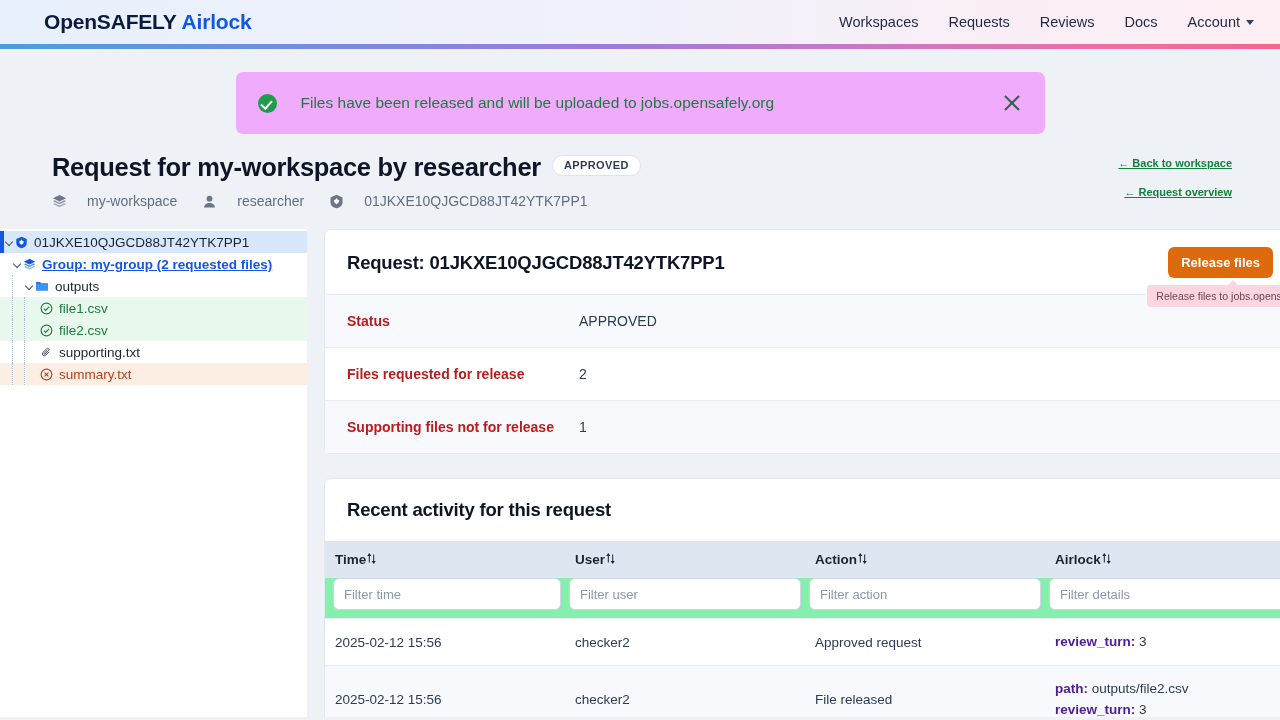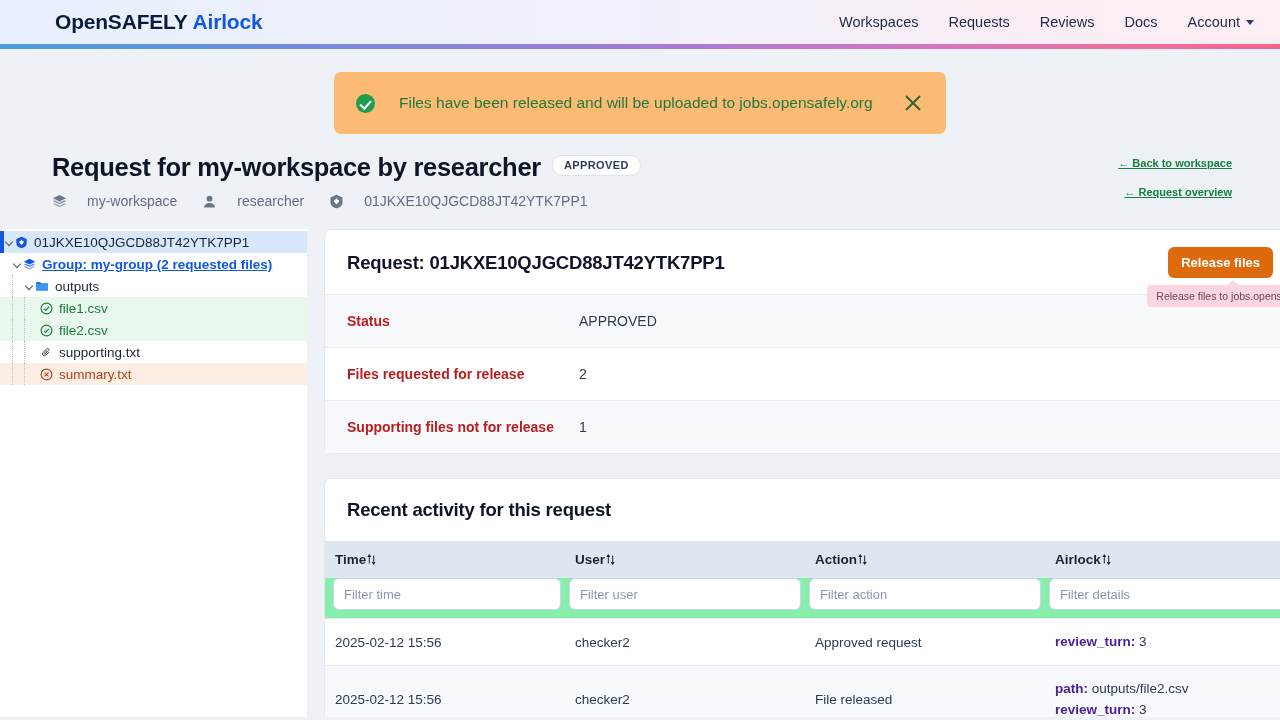--- a/index.html
+++ b/index.html
@@ -12,21 +12,21 @@
   }
 
   
   .topbar {
     position: relative;
     height: 44px;
     display: flex; align-items: center;
     background: linear-gradient(to right, #e8f0fd 0%, #eff1fb 45%, #faeef6 80%, #fdeef3 100%);
   }
   .brand {
-    margin-left: 55px;
+    margin-left: 44px;
     font-size: 21px; font-weight: bold;
     letter-spacing: -.2px;
     white-space: nowrap;
   }
   .brand .b1 { color: #0b1b3d; }
   .brand .b2 { color: #1157e0; margin-left: 5px; }
   .navlinks {
     margin-left: auto; margin-right: 26px;
     display: flex; align-items: center; gap: 30px;
   }
@@ -44,22 +44,22 @@
   }
   .gradbar {
     height: 5px;
     background: linear-gradient(to right, #4a9ede 0%, #6f8ee0 22%, #a07ada 48%, #cf77c4 70%, #ef6f9e 88%, #f4668c 100%);
   }
 
   
   .alert-wrap { display: flex; justify-content: center; padding-top: 23px; }
   .alert {
     position: relative;
-    width: 612px; min-height: 62px;
-    background: #fdba74;
+    width: 809px; min-height: 62px;
+    background: #f0abfc;
     border-radius: 7px;
     display: flex; align-items: center;
     padding: 0 22px;
   }
   .alert-check {
     width: 19px; height: 19px; border-radius: 50%;
     background: #1f9d4d; flex: 0 0 auto;
     position: relative;
   }
   .alert-check::after {
@@ -228,21 +228,21 @@
 
   table.act { width: 100%; border-collapse: collapse; table-layout: fixed; }
   table.act th {
     background: #dde6f1;
     text-align: left;
     font-size: 13.5px; font-weight: bold; color: #1b2436;
     padding: 11px 10px 11px 10px;
     white-space: nowrap;
   }
   table.act th:first-child { padding-left: 10px; }
-  .th-in { display: flex; align-items: center; gap: 0; }
+  .th-in { display: flex; align-items: flex-start; gap: 0; }
   .sorter { cursor: pointer; display: inline-flex; }
   .filt-row td { background: #86efac; padding: 0 4px 8px; }
   .filt-row td:first-child { padding-left: 8px; }
   .filt-row td:last-child  { padding-right: 8px; }
   .filt {
     width: 100%; height: 32px;
     border: 1px solid #ccd6e4; border-radius: 6px;
     background: #fff;
     padding: 0 10px; font-size: 13px;
     font-family: "Liberation Sans", sans-serif;

